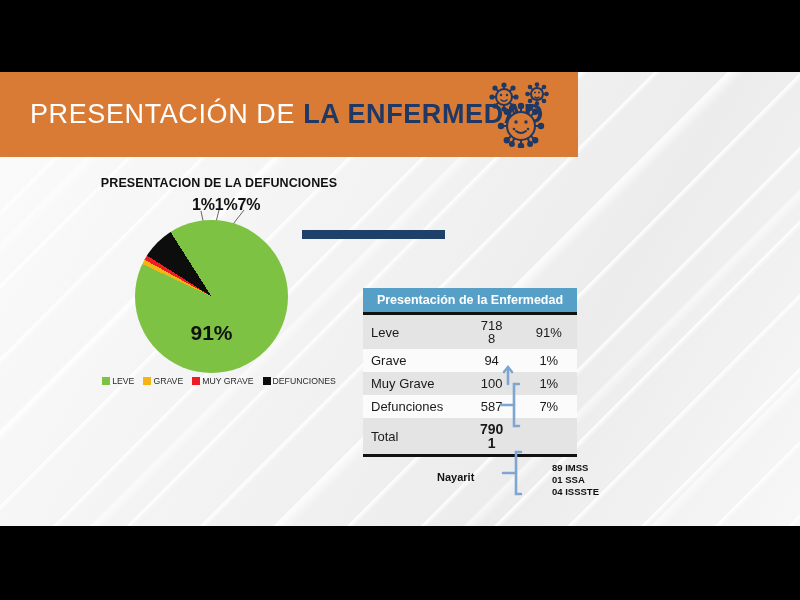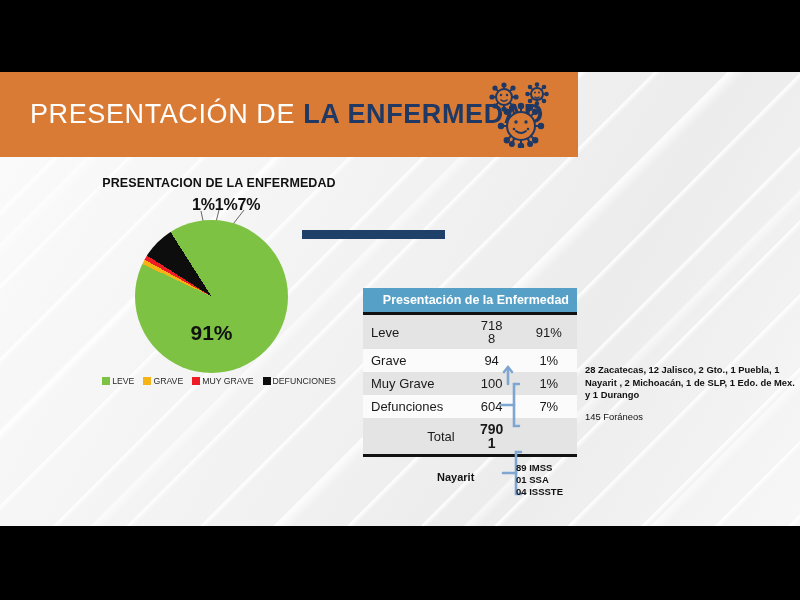--- a/index.html
+++ b/index.html
@@ -58,37 +58,37 @@
     display:flex;justify-content:center;gap:9px;align-items:center;
   }
   .leg{display:flex;align-items:center;gap:2px;font-size:8.7px;color:#2b2b2b;white-space:nowrap;}
   .swatch{width:8px;height:8px;display:inline-block;}
 
   
   #table-wrap{position:absolute;left:363px;top:216px;width:214px;}
   #tbl{border-collapse:collapse;width:214px;font-size:13px;color:#1a1a1a;}
   #tbl th{
     background:#56A0C8;color:#fff;font-size:12.5px;font-weight:bold;
-    text-align:right;padding:5px 8px;border-bottom:3px solid #111;
+    text-align:center;padding:5px 8px;border-bottom:3px solid #111;
   }
   #tbl td{padding:4px 8px;vertical-align:middle;}
   .r-odd td{background:#E4E4E4;}
   .r-even td{background:#FBFBFB;}
   .c-name{width:96px;}
   .c-num{width:62px;text-align:center;}
   .c-pct{width:56px;text-align:center;}
   .total-row td{background:#E4E4E4;border-bottom:3px solid #111;padding-top:6px;padding-bottom:5px;}
-  .total-row .c-name{text-align:right;}
+  .total-row .c-name{text-align:left;}
   .total-row .c-num{font-weight:bold;font-size:14px;line-height:1.0;}
   .wrapnum{line-height:1.0;margin-top:29px;}
 
   
   .brk{position:absolute;font-size:9.5px;font-weight:bold;color:#111;line-height:1.28;white-space:nowrap;}
   #graves-lbl{position:absolute;left:437px;top:399px;font-size:11px;font-weight:bold;color:#111;}
-  #graves-list{position:absolute;left:516px;top:390px;}
+  #graves-list{position:absolute;left:552px;top:390px;}
   #brk-svg{position:absolute;left:0;top:0;width:800px;height:454px;pointer-events:none;}
 
   
   #notes{position:absolute;left:585px;top:292px;width:212px;}
   #notes-main{font-size:9.4px;font-weight:bold;color:#111;line-height:1.35;}
   #notes-sub{font-size:9.4px;color:#111;margin-top:9px;}
 
   
   #source{
     position:absolute;left:66px;top:432px;font-size:9px;color:#27405c;
@@ -186,21 +186,21 @@
           <circle cx="28" cy="47" r="1.3" fill="#1F3864" stroke="none"></circle>
           <circle cx="42" cy="47" r="1.3" fill="#1F3864" stroke="none"></circle>
           <path d="M30 49 q5 4 10 0" stroke-width="2"></path>
         </g>
       </svg>
     </div>
   </div>
   <div id="blue-rule"></div>
 
   <div id="chart-block">
-    <p id="chart-title">PRESENTACION DE LA ENFERMEDAD</p>
+    <p id="chart-title">PRESENTACION DE LA DEFUNCIONES</p>
     <div id="pct-top">1%1%7%</div>
     <svg id="leaders" viewBox="0 0 262 200">
       <g stroke="#555" stroke-width="0.9" fill="none">
         <line x1="113" y1="35" x2="119" y2="64"></line>
         <line x1="131" y1="34" x2="125" y2="58"></line>
         <line x1="156" y1="34" x2="142" y2="52"></line>
       </g>
     </svg>
     <div id="pie-holder">
       <div id="pie" style="background: conic-gradient(from -32.4deg, rgb(125, 194, 66) 0deg, rgb(125, 194, 66) 327.6deg, rgb(245, 180, 22) 327.6deg, rgb(245, 180, 22) 331.2deg, rgb(238, 28, 37) 331.2deg, rgb(238, 28, 37) 334.8deg, rgb(13, 13, 13) 334.8deg, rgb(13, 13, 13) 360deg);"></div>
@@ -247,21 +247,21 @@
           <td class="c-num">94</td>
           <td class="c-pct">1%</td>
         </tr>
         <tr class="r-odd">
           <td class="c-name">Muy Grave</td>
           <td class="c-num">100</td>
           <td class="c-pct">1%</td>
         </tr>
         <tr class="r-even">
           <td class="c-name">Defunciones</td>
-          <td class="c-num">604</td>
+          <td class="c-num">587</td>
           <td class="c-pct">7%</td>
         </tr>
         <tr class="total-row">
           <td class="c-name">Total</td>
           <td class="c-num">
             <div>790</div>
             <div>1</div>
           </td>
           <td class="c-pct"></td>
         </tr>
@@ -280,20 +280,16 @@
 
       <path d="M521 380 l-5 0 l0 42 l5 0"></path>
       <path d="M516 401 l-13 0"></path>
     </g>
   </svg>
   <div id="graves-lbl">Nayarit</div>
   <div class="brk" id="graves-list" style="white-space:pre-line;"><span>89 IMSS
 01 SSA
 04 ISSSTE</span></div>
 
-  <div id="notes">
-    <div id="notes-main">28 Zacatecas, 12 Jalisco, 2 Gto., 1 Puebla, 1 Nayarit , 2 Michoacán, 1 de SLP, 1 Edo. de Mex. y 1 Durango</div>
-    <div id="notes-sub">145 Foráneos</div>
-  </div>
 
 </div>
 
 <div class="bar-bottom"></div>
 
 </body></html>

